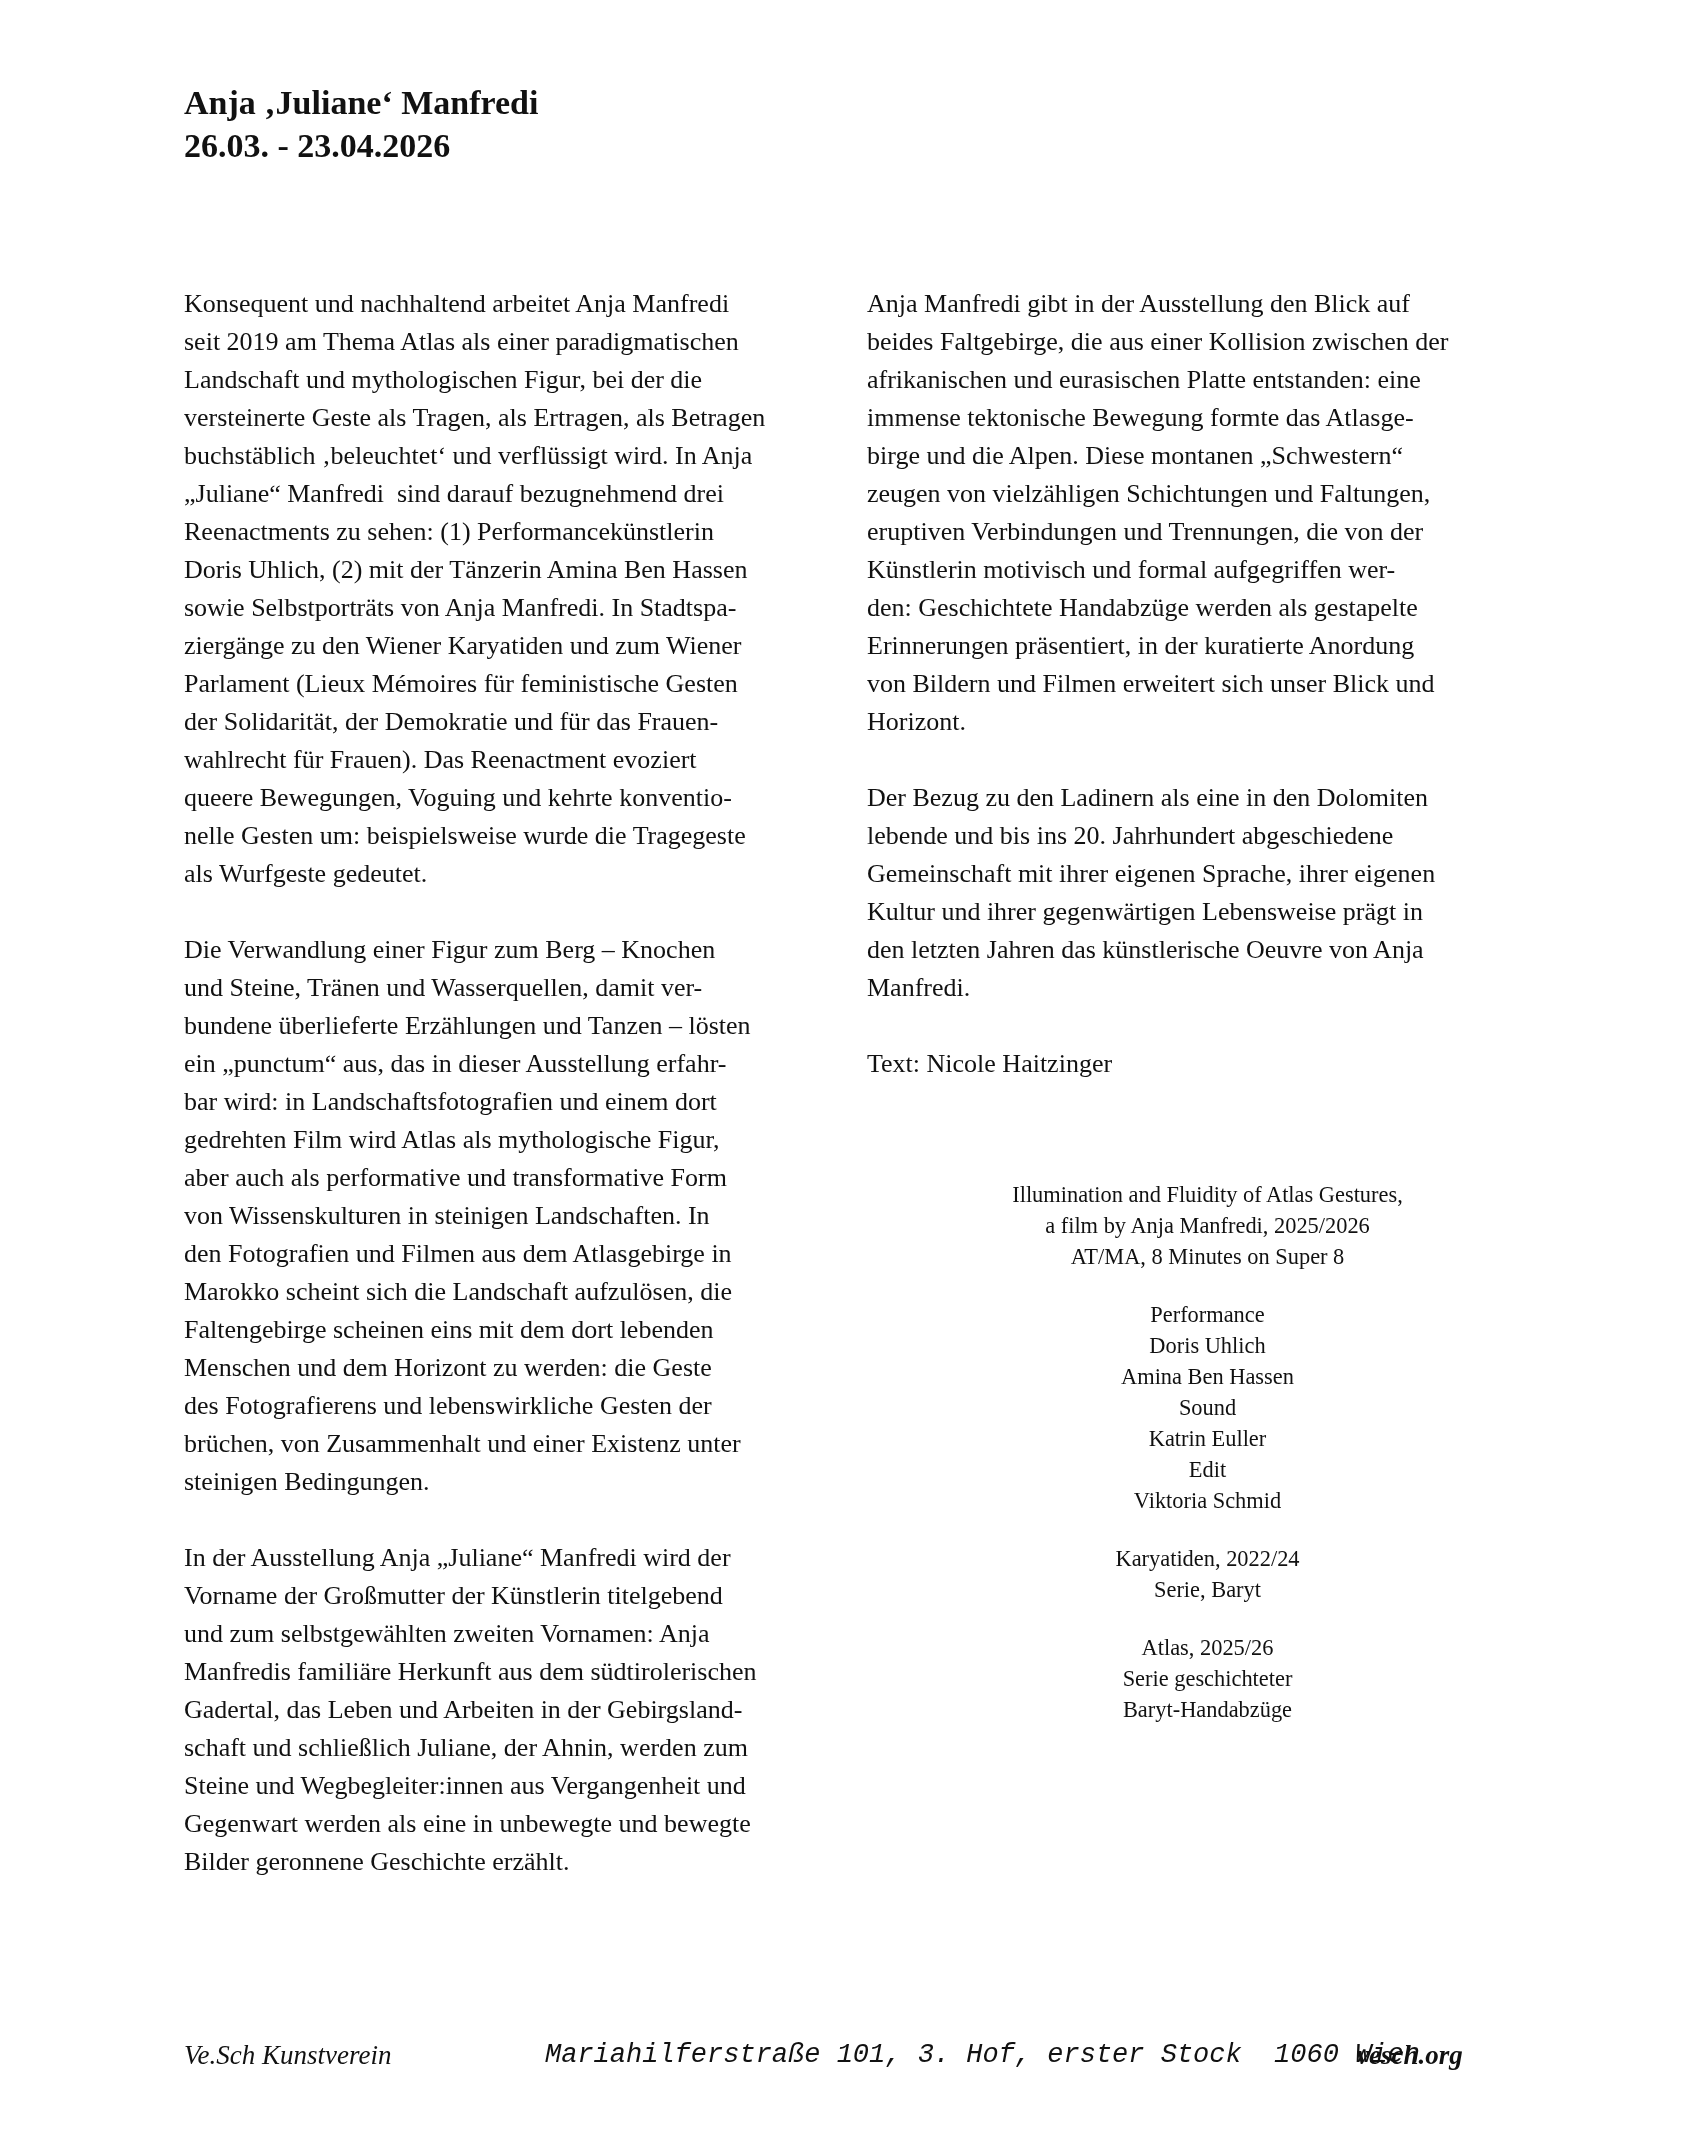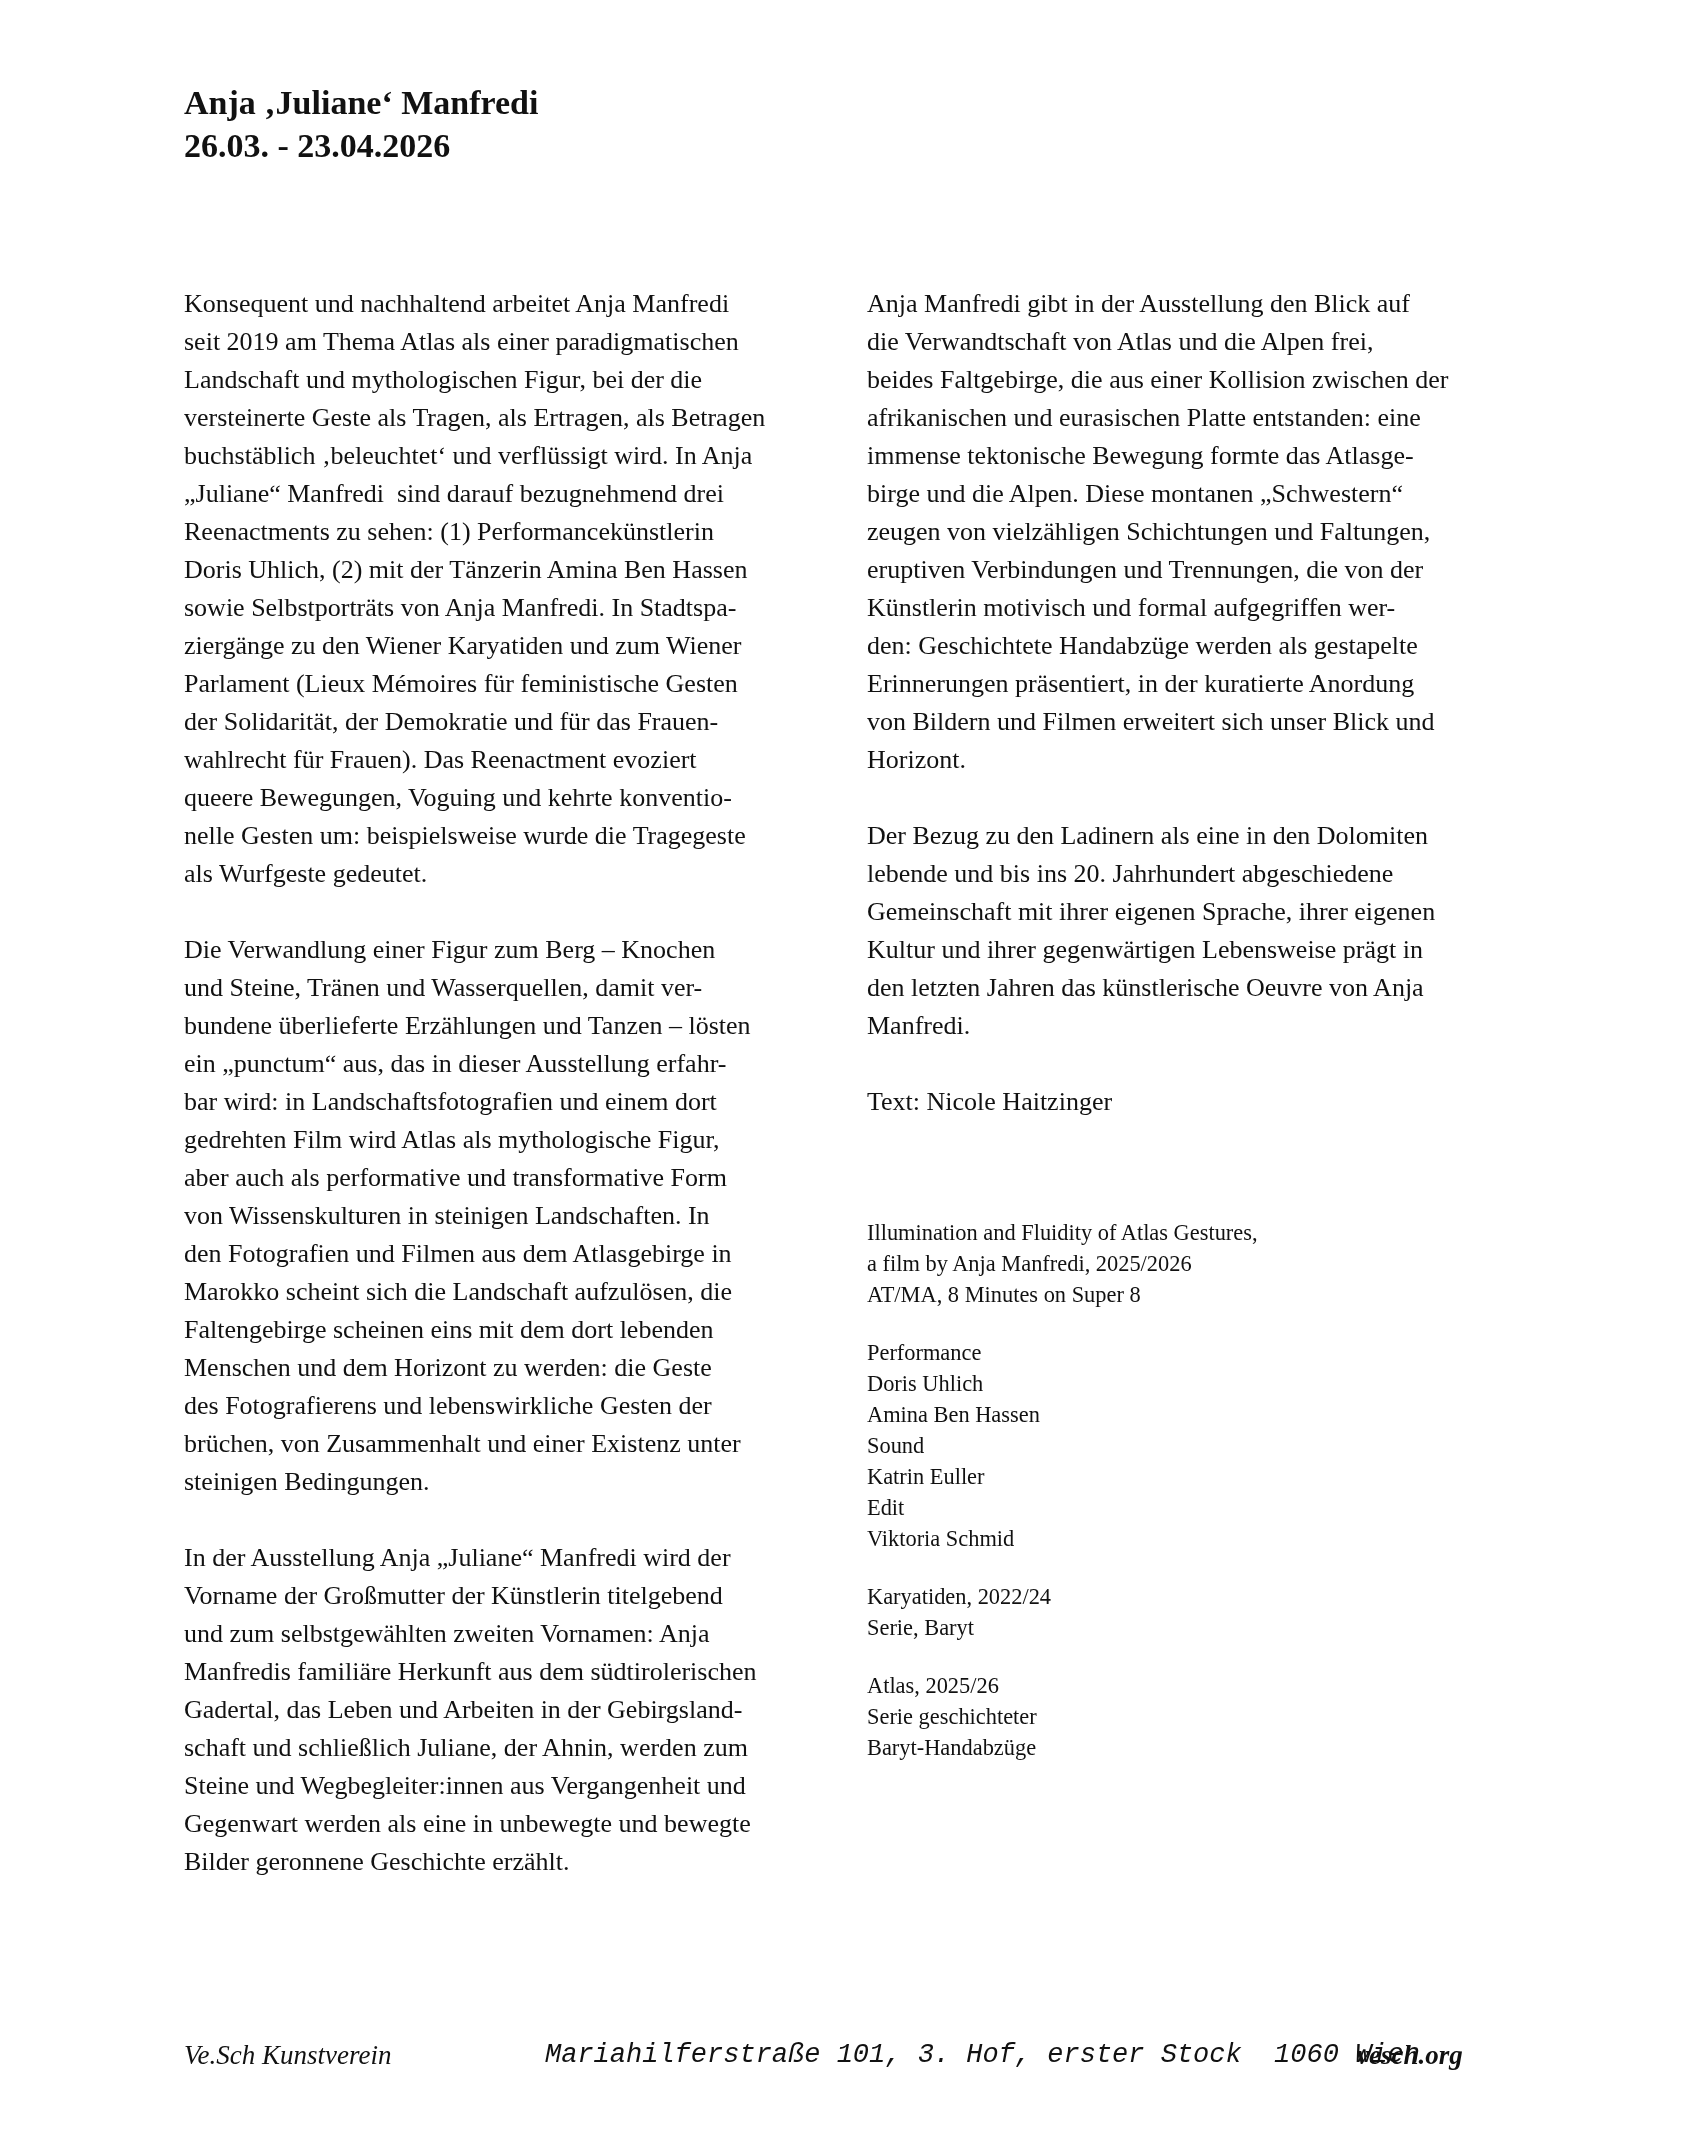--- a/index.html
+++ b/index.html
@@ -37,21 +37,21 @@
   }
   .col-left  { left: 184px; width: 681px; }
   .col-right { left: 867px; width: 681px; }
   .para { margin: 0 0 38px 0; }
   .line { white-space: pre; }
   .credits {
     margin-top: 96px;
     font-size: 22.4px;
     line-height: 31px;
   }
-  .credits .para { margin: 0 0 27px 0; }
+  .credits .para { margin: 0 0 27px 0; text-align: center; }
   .doc-footer {
     position: absolute;
     left: 0;
     top: 2039px;
     width: 1702px;
     font-size: 27px;
     font-style: italic;
     line-height: 32px;
   }
   .doc-footer span {
@@ -121,21 +121,20 @@
           <div class="line">Gegenwart werden als eine in unbewegte und bewegte</div>
           <div class="line">Bilder geronnene Geschichte erzählt.</div>
         </div>
       </div>
   </section>
 
   <section class="col col-right">
     <div>
         <div class="para">
           <div class="line">Anja Manfredi gibt in der Ausstellung den Blick auf</div>
-          <div class="line">die Verwandtschaft von Atlas und die Alpen frei,</div>
           <div class="line">beides Faltgebirge, die aus einer Kollision zwischen der</div>
           <div class="line">afrikanischen und eurasischen Platte entstanden: eine</div>
           <div class="line">immense tektonische Bewegung formte das Atlasge-</div>
           <div class="line">birge und die Alpen. Diese montanen „Schwestern“</div>
           <div class="line">zeugen von vielzähligen Schichtungen und Faltungen,</div>
           <div class="line">eruptiven Verbindungen und Trennungen, die von der</div>
           <div class="line">Künstlerin motivisch und formal aufgegriffen wer-</div>
           <div class="line">den: Geschichtete Handabzüge werden als gestapelte</div>
           <div class="line">Erinnerungen präsentiert, in der kuratierte Anordung</div>
           <div class="line">von Bildern und Filmen erweitert sich unser Blick und</div>

